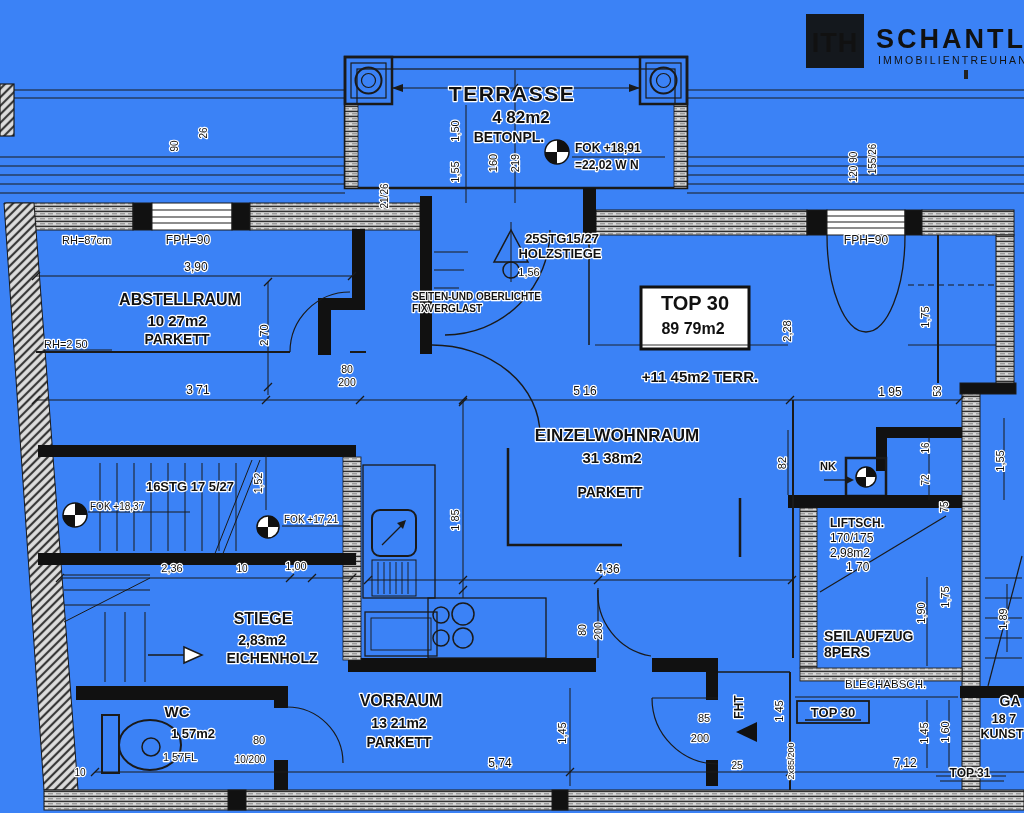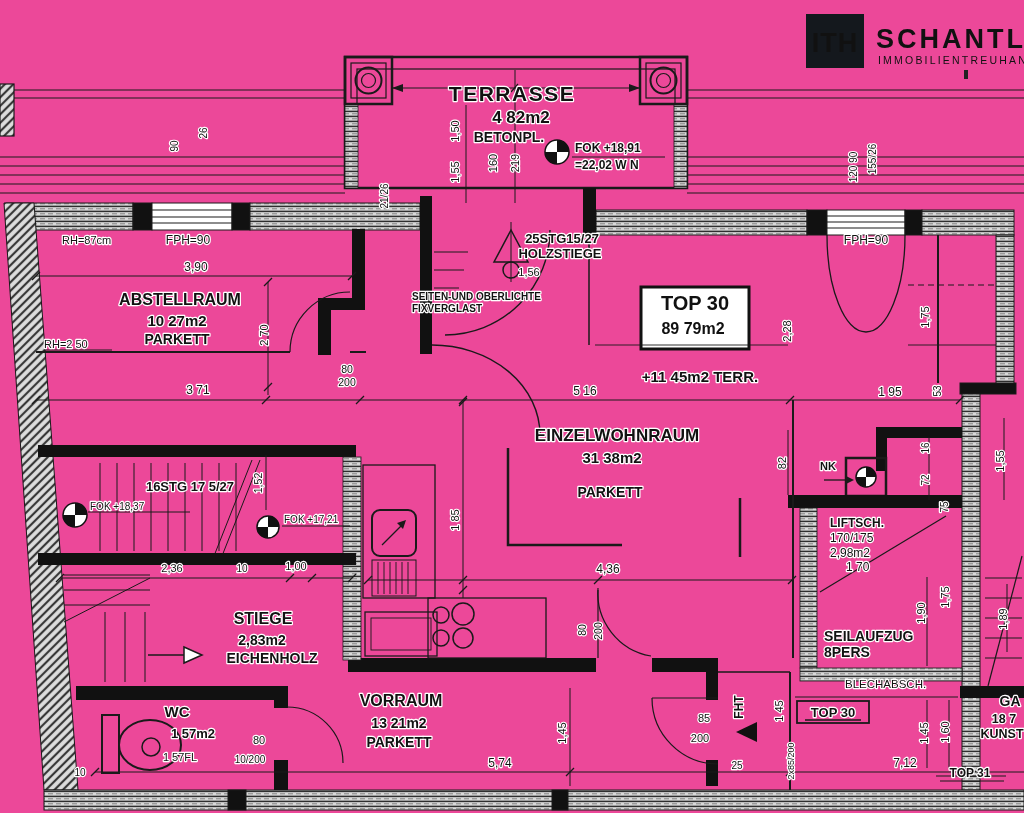--- a/index.html
+++ b/index.html
@@ -1,16 +1,16 @@
 <!DOCTYPE html>
 <html><head>
 <meta charset="utf-8">
 <style>
   html,body{margin:0;padding:0;background:#f5f5f5;}
-  .page{width:1024px;height:813px;background:#ec4899;position:relative;overflow:hidden;}
+  .page{width:1024px;height:813px;background:#3b82f6;position:relative;overflow:hidden;}
   svg{display:block;}
   text{font-family:"Liberation Sans",sans-serif;fill:#111;paint-order:stroke;stroke:#fff;stroke-width:2.4px;stroke-linejoin:round;}
   text.b{font-weight:bold;}
   text.logo{stroke:none;paint-order:normal;}
   .w{stroke:#1a1a1a;fill:none;}
 </style>
 </head>
 <body>
 
 <div class="page">

